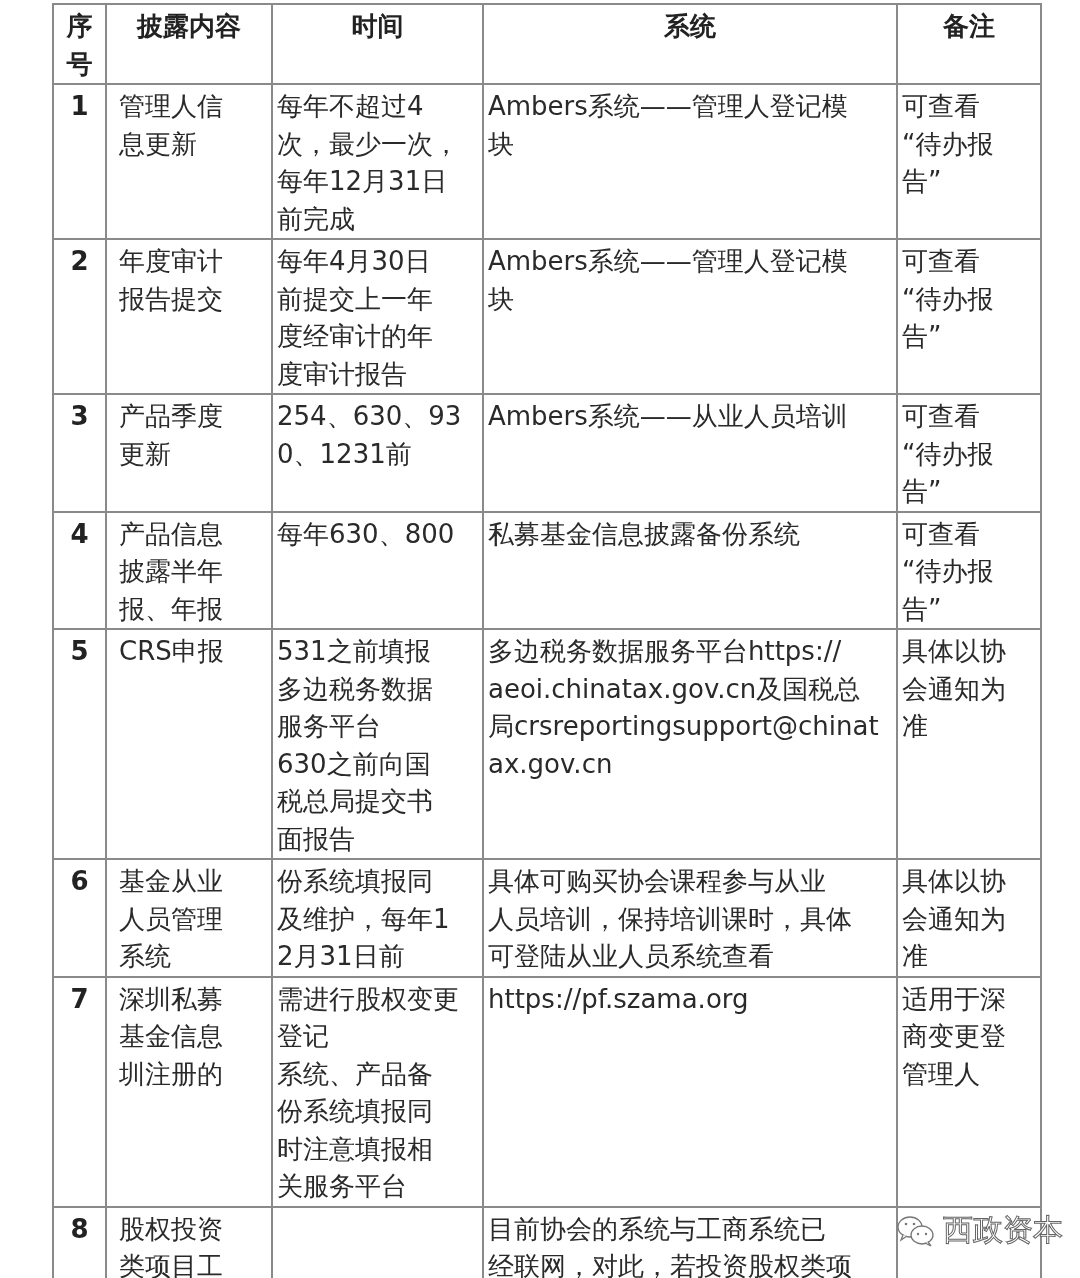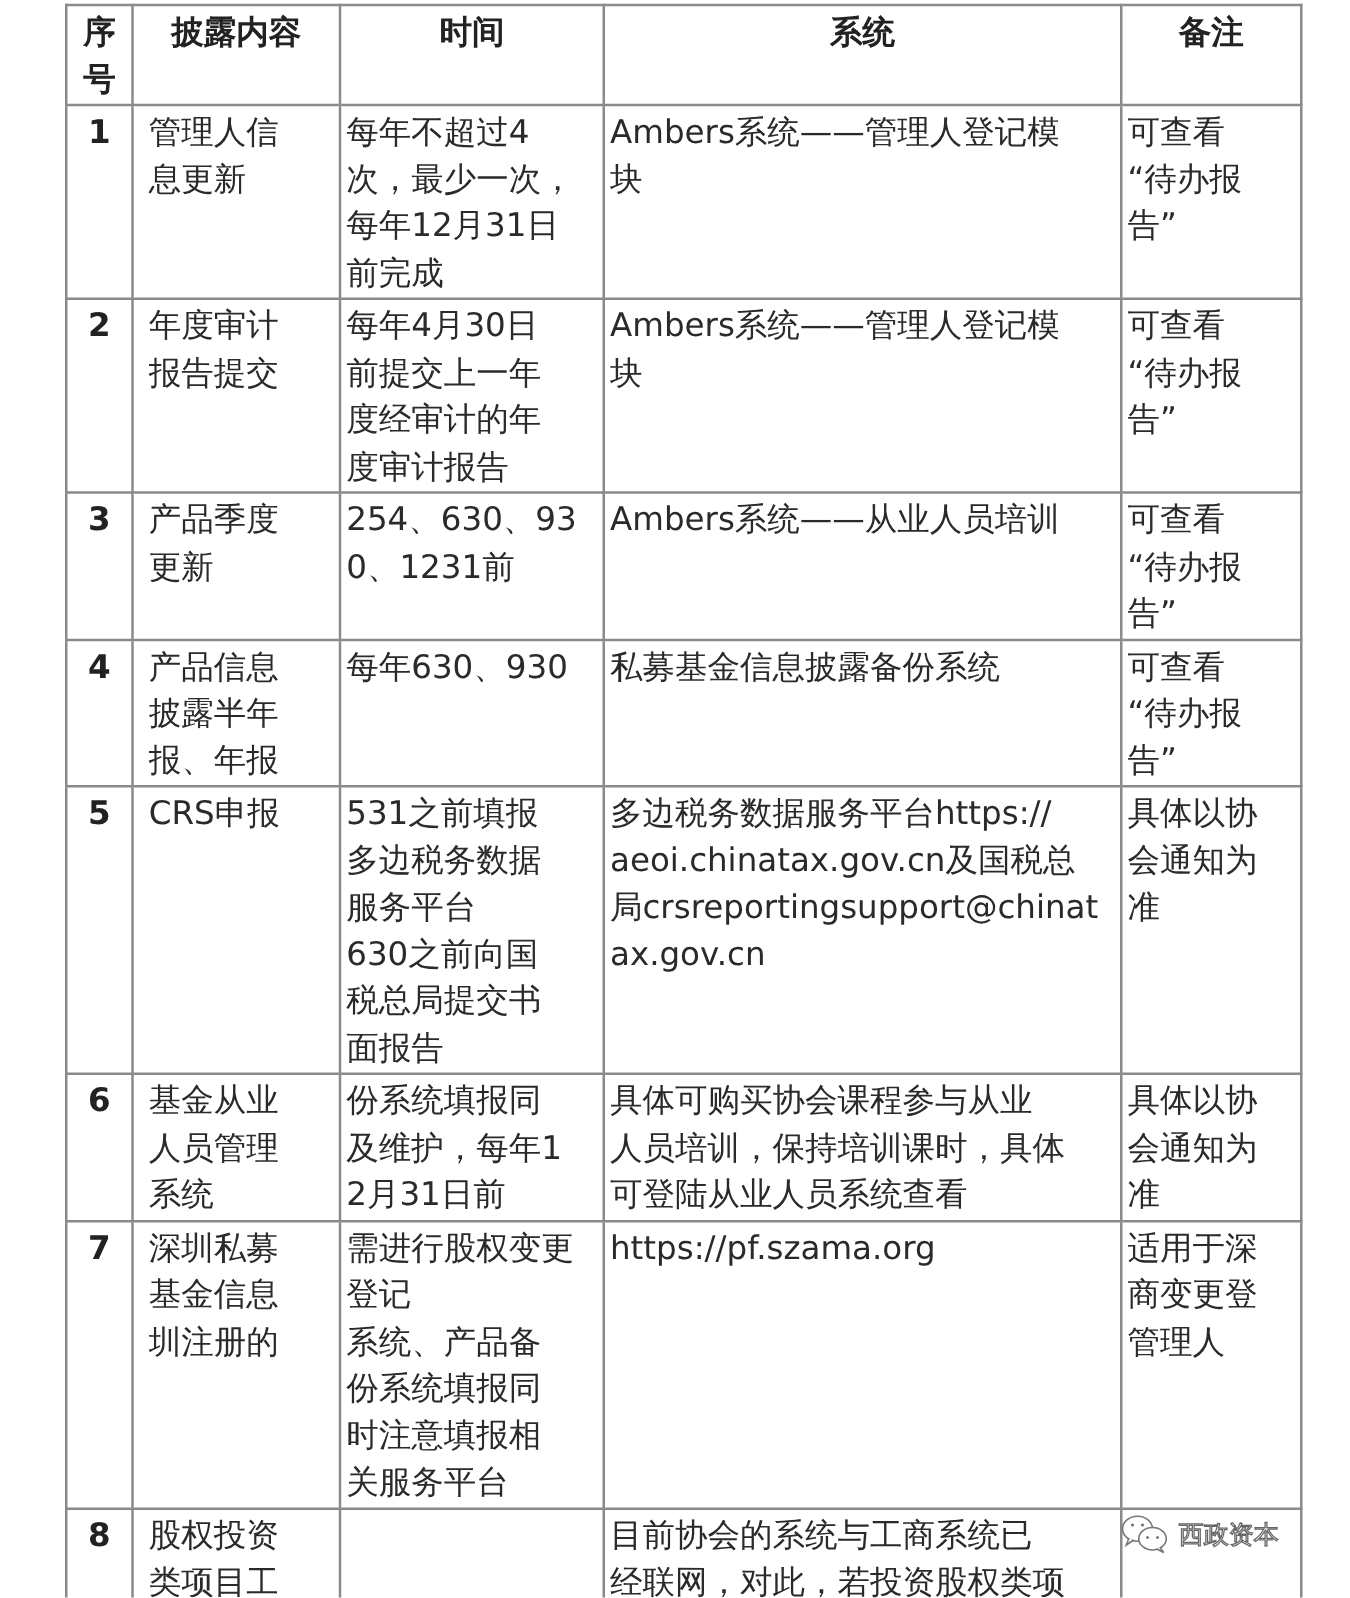--- a/index.html
+++ b/index.html
@@ -64,21 +64,21 @@
       white-space: pre-wrap;
     }
     .watermark {
       position: absolute;
       left: 895px;
       top: 1210px;
       display: flex;
       align-items: center;
       gap: 6px;
       color: #ffffff;
-      font-size: 20px;
+      font-size: 30px;
       -webkit-text-stroke: 1px #666;
     }
     .wm-icon svg { display: block; }
   </style>
 </head>
 <body>
 
 <div class="table-wrap">
   <table>
     <colgroup>
@@ -181,21 +181,21 @@
       <tr style="height:112px;">
         <td class="num">
             <span class="cell-text">4</span>
           </td>
         <td class="content">
             <span class="cell-text">产品信息
 披露半年
 报、年报</span>
           </td>
         <td class="time">
-            <span class="cell-text">每年630、930</span>
+            <span class="cell-text">每年630、800</span>
           </td>
         <td class="system">
             <span class="cell-text">私募基金信息披露备份系统</span>
           </td>
         <td class="note">
             <span class="cell-text">可查看
 “待办报
 告”</span>
           </td>
       </tr>

